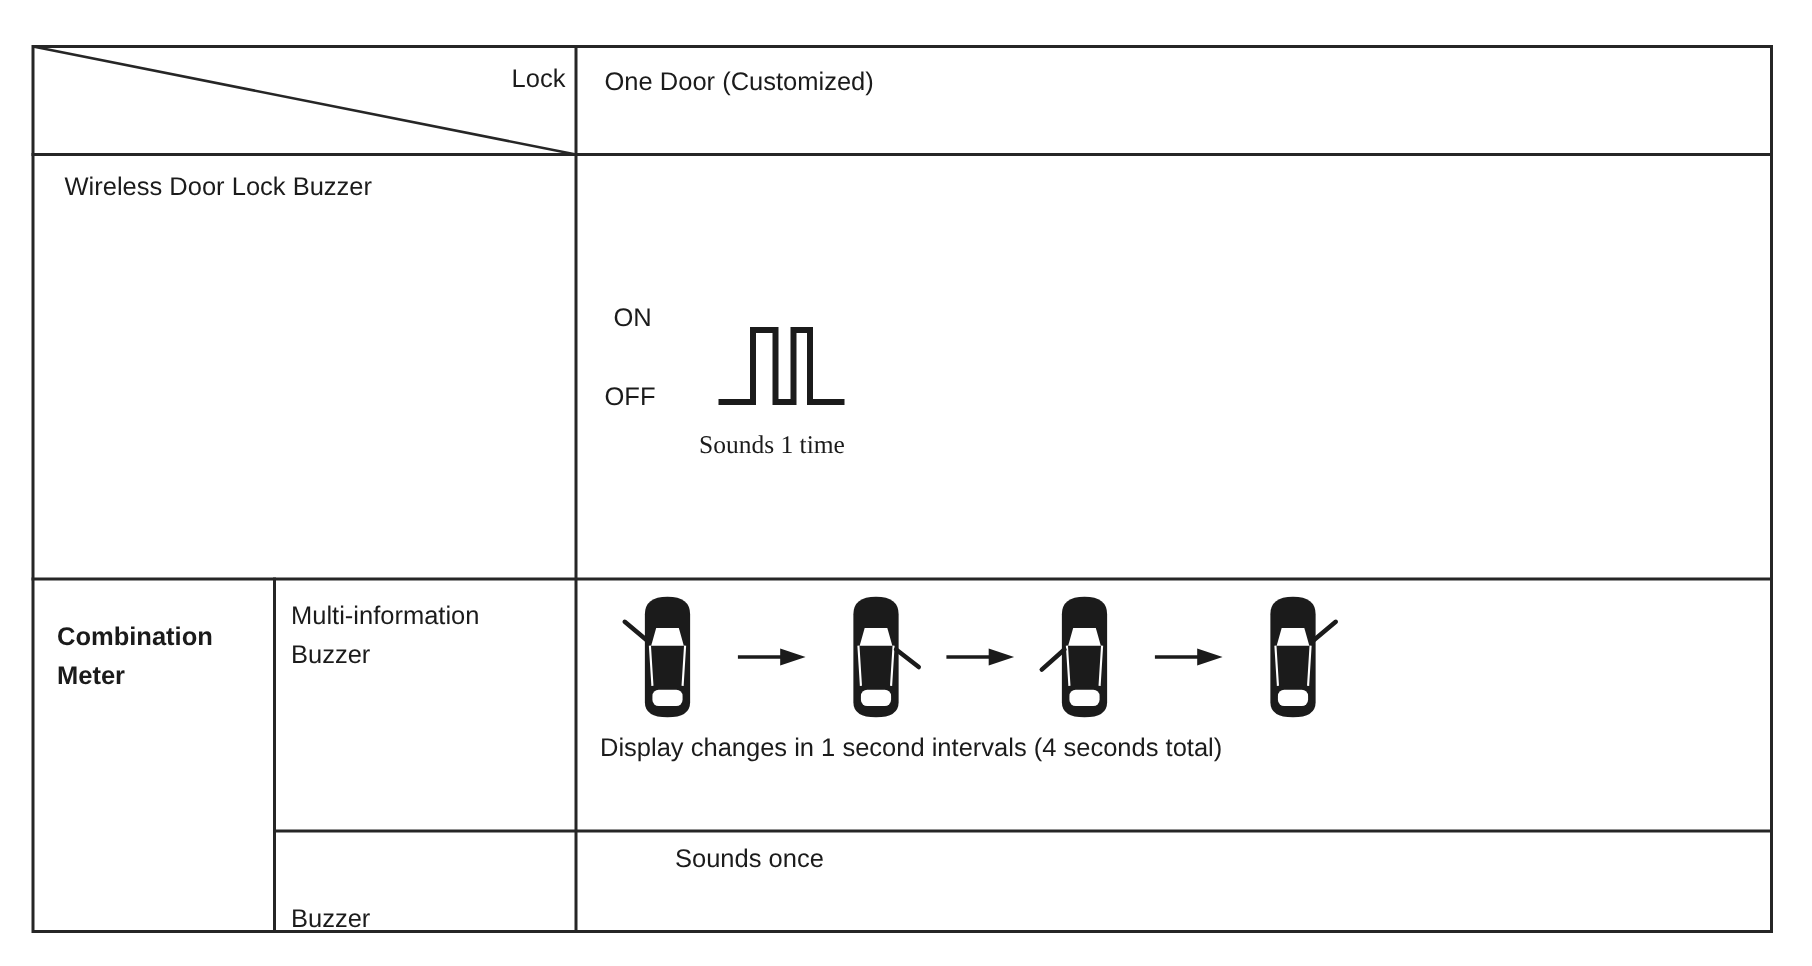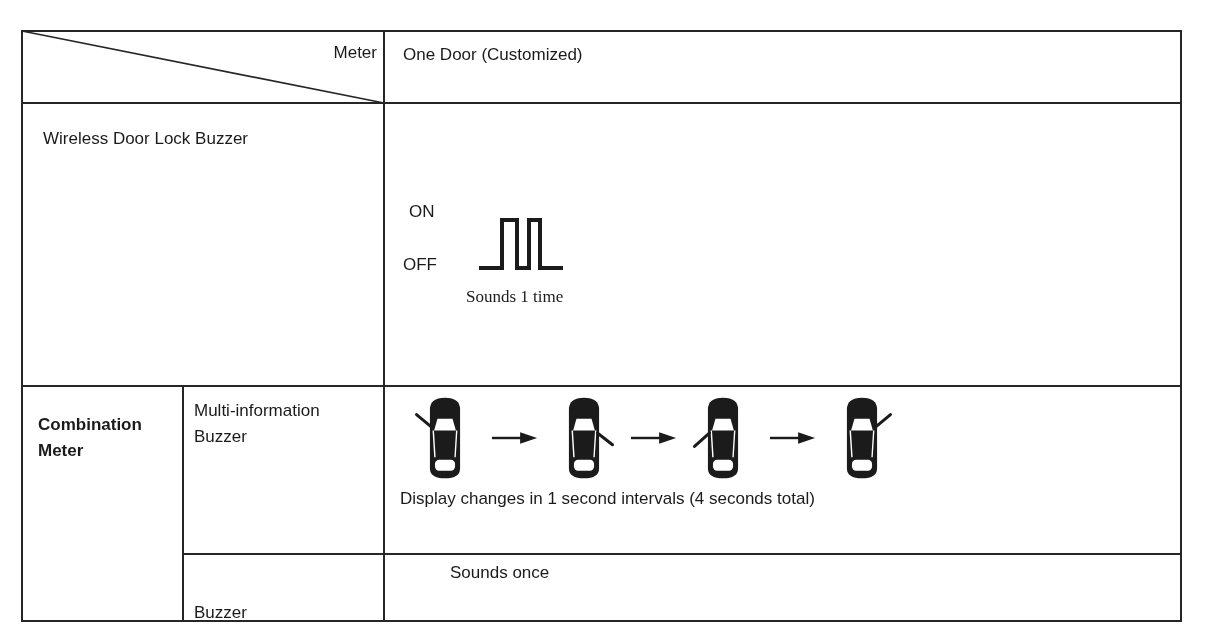--- a/index.html
+++ b/index.html
@@ -42,24 +42,24 @@
 <div class="abs line v-line" style="left:182px;top:385px;height:237px;"></div>
 
 <div class="abs line h-line" style="left:21px;top:102px;width:1161px;"></div>
 <div class="abs line h-line" style="left:21px;top:385px;width:1161px;"></div>
 <div class="abs line h-line" style="left:182px;top:553px;width:1000px;"></div>
 
 <svg class="abs diag-svg" width="364" height="74" viewBox="0 0 364 74">
   <line x1="1" y1="1" x2="363" y2="73" stroke="#262626" stroke-width="1.7"></line>
 </svg>
 
-<div class="abs txt" style="left:200px;top:40px;width:177px;text-align:right;">Meter</div>
+<div class="abs txt" style="left:200px;top:40px;width:177px;text-align:right;">Lock</div>
 <div class="abs txt" style="left:403px;top:42px;">One Door (Customized)</div>
 
-<div class="abs txt" style="left:43px;top:126px;">Wireless Door Lock Buzzer</div>
+<div class="abs txt" style="left:43px;top:112px;">Wireless Door Lock Buzzer</div>
 
 <div class="abs txt" style="left:409px;top:199px;">ON</div>
 <div class="abs txt" style="left:403px;top:252px;">OFF</div>
 
 <svg class="abs wave-svg" style="left:477px;top:214px;" width="88" height="58" viewBox="0 0 88 58">
   <path d="M2 54 H25 V6 H40 V54 H52 V6 H63 V54 H86"></path>
 </svg>
 
 <div class="abs txt" style="left:466px;top:284px;font-family:Liberation Serif, serif;">Sounds 1 time</div>
 

